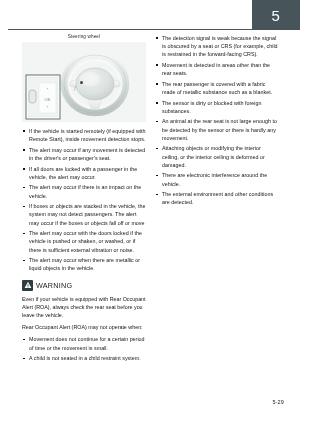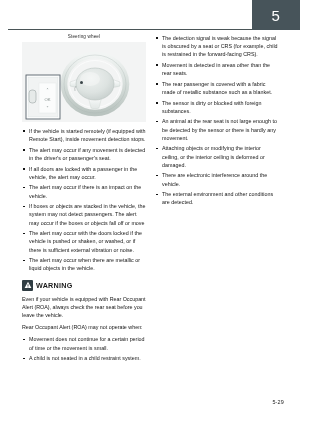--- a/index.html
+++ b/index.html
@@ -127,21 +127,21 @@
     background: #2f3c42;
     border-radius: 1px;
     display: flex;
     align-items: center;
     justify-content: center;
     flex: none;
   }
   .warn-icon svg { display: block; }
   .warning-title {
     font-size: 7.2px;
-    font-weight: bold;
+    font-weight: normal;
     letter-spacing: .25px;
     color: #1a1a1a;
   }
   p.para {
     font-size: 5.35px;
     line-height: 8.2px;
     color: #161616;
     margin-bottom: 4px;
   }
 

